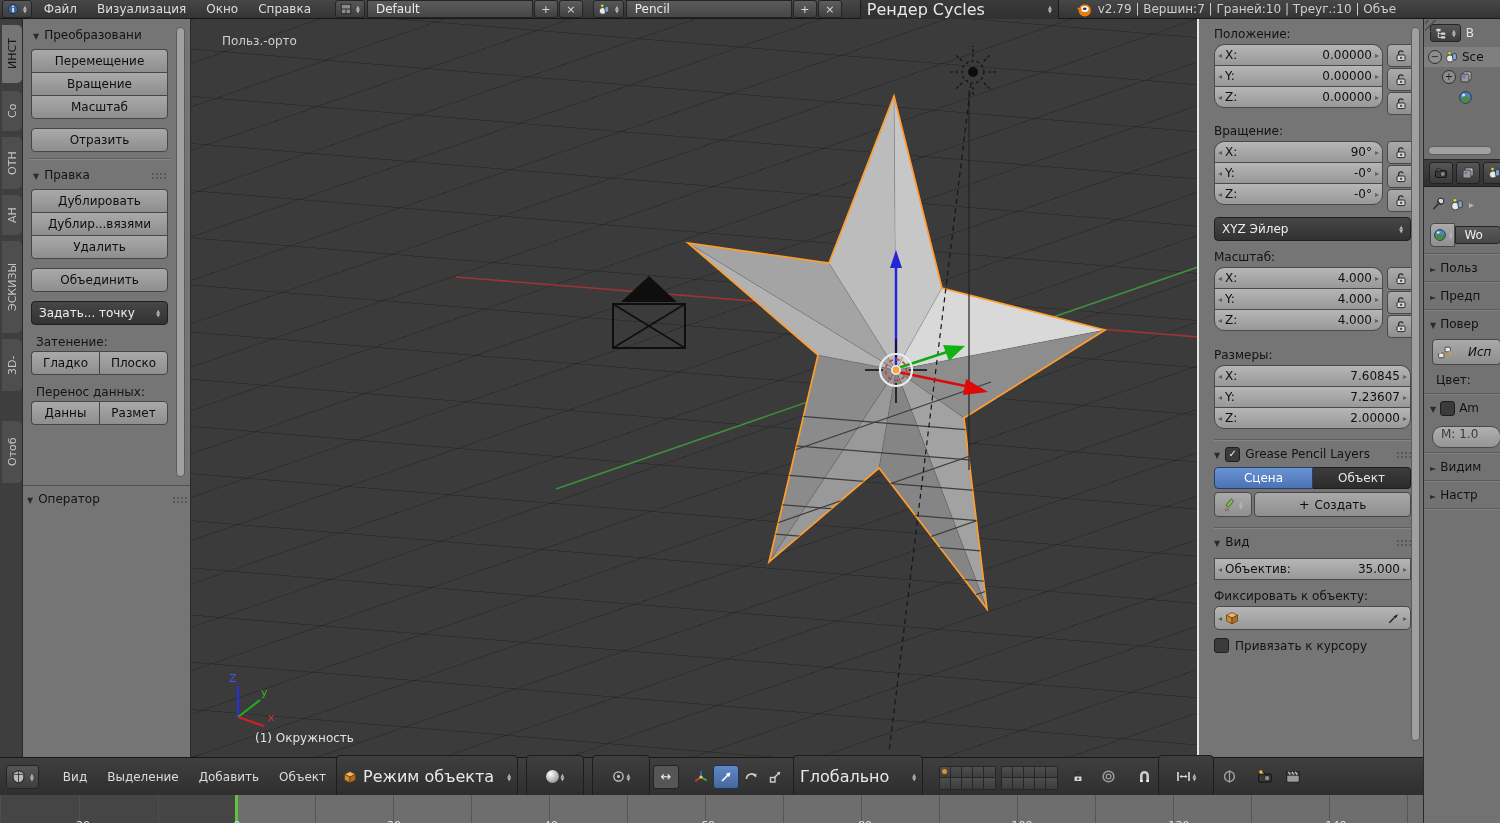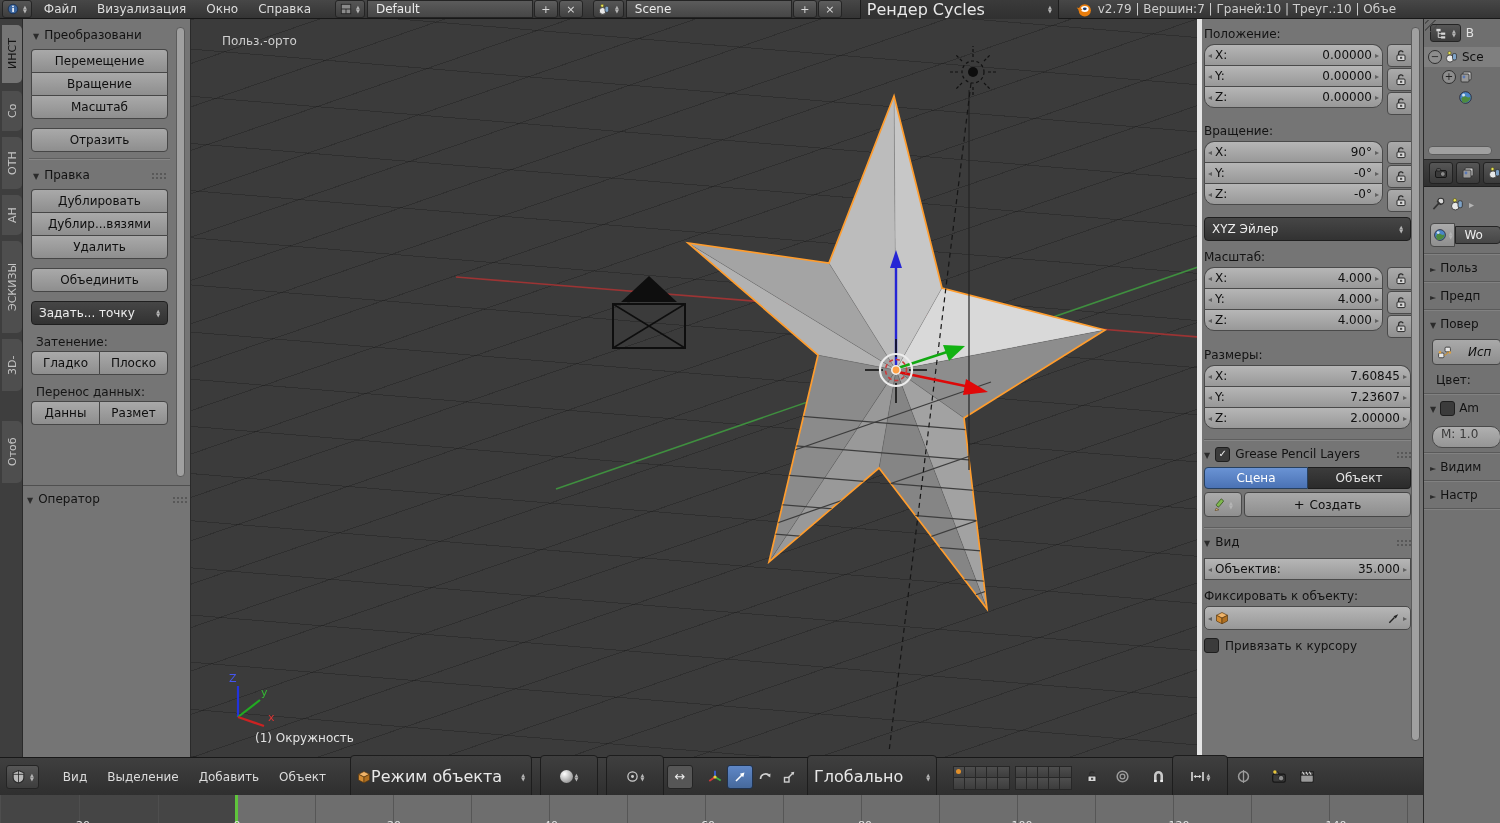--- a/index.html
+++ b/index.html
@@ -45,22 +45,22 @@
   .vscroll{position:absolute;width:7px;border-radius:4px;background:#a0a0a0;border:1px solid #5c5c5c;}
   .sep{height:1px;background:#5e5e5e;box-shadow:0 1px 0 #868686;margin:6px 0;}
   
   #viewport{left:191px;top:19px;width:1006px;height:738px;background:#3b3b3b;overflow:hidden;}
   #grid{position:absolute;left:0;top:0;width:100%;height:100%;
     background-image:
       repeating-linear-gradient(4.7deg, rgba(0,0,0,0.20) 0 1px, transparent 1px 47px),
       repeating-linear-gradient(340.9deg, rgba(0,0,0,0.20) 0 1px, transparent 1px 41px);}
   .vp-text{position:absolute;color:#cfcfcf;font-size:12px;}
   
-  #n-panel{left:1197px;top:19px;width:226px;height:738px;background:#757575;border-left:5px solid #e5e5e5;
-    padding:8px 8px 0 2px;box-sizing:border-box;overflow:hidden;}
+  #n-panel{left:1197px;top:19px;width:226px;height:738px;background:#757575;border-left:2px solid #e5e5e5;
+    padding:8px 8px 0 15px;box-sizing:border-box;overflow:hidden;}
   .np-lbl{color:#131313;font-size:12px;height:17px;}
   .frow{display:flex;align-items:stretch;gap:4px;}
   .fcol{flex:1;min-width:0;}
   .nf{background:linear-gradient(#b6b6b6,#989898);border:1px solid #4a4a4a;height:20px;
     display:flex;align-items:center;padding:0 3px;font-size:12px;color:#101010;border-radius:0;}
   .nf::before{content:"◂";font-size:8px;color:#5f5f5f;margin-right:3px;}
   .nf::after{content:"▸";font-size:8px;color:#5f5f5f;margin-left:3px;}
   .nf .fl{margin-right:4px;}
   .nf .fv{flex:1;text-align:right;}
   .nf.gt{border-radius:10px 10px 0 0;border-bottom:none;}
@@ -210,21 +210,21 @@
   </div>
   <div class="sq-btn">+</div>
   <div class="sq-btn">×</div>
   <div class="hicon-btn" style="margin-left:10px">
     <svg width="13" height="13">
         <use href="#sym-scene"></use>
       </svg>
     <span class="stp"></span>
   </div>
   <div class="id-field" style="width:148px">
-    <span>Scene</span>
+    <span>Pencil</span>
   </div>
   <div class="sq-btn">+</div>
   <div class="sq-btn">×</div>
   <div class="dd-dark" style="margin-left:18px;width:185px">
     <span>Рендер Cycles</span>
     <span class="stp" style="margin-left:auto"></span>
   </div>
   <svg width="17" height="17" viewBox="0 0 20 20" style="margin:0 6px 0 16px">
     <circle cx="11.5" cy="11" r="7.2" fill="#e87d0d"></circle>
     <ellipse cx="11.5" cy="9.4" rx="4.6" ry="3.4" fill="#fff"></ellipse>
@@ -688,21 +688,21 @@
     <svg width="15" height="15" viewBox="0 0 14 14">
       <path d="M7 1.5 L12 3.5 V8 C12 10.8 9.6 12.6 7 13 C4.4 12.6 2 10.8 2 8 V3.5 Z" fill="#b9b9b9" stroke="#2a2a2a"></path>
       <path d="M7 1.5 V13 M2 5 H12" stroke="#2a2a2a" stroke-width="0.8" fill="none"></path>
     </svg>
     <span class="stp"></span>
   </div>
   <div class="menu-item" style="margin-left:12px">Вид</div>
   <div class="menu-item">Выделение</div>
   <div class="menu-item">Добавить</div>
   <div class="menu-item">Объект</div>
-  <div class="dd-dark" style="margin-left:14px;width:168px;height:24px;gap:0">
+  <div class="dd-dark" style="width:168px;height:24px;gap:6px">
     <svg width="14" height="14">
         <use href="#sym-cube"></use>
       </svg>
     <span>Режим объекта</span>
     <span class="stp" style="margin-left:auto"></span>
   </div>
   <div class="dd-dark" style="margin-left:8px;width:44px;height:24px;justify-content:center">
     <span style="width:13px;height:13px;border-radius:50%;background:radial-gradient(circle at 35% 30%,#ffffff,#9a9a9a 75%)"></span>
     <span class="stp"></span>
   </div>

